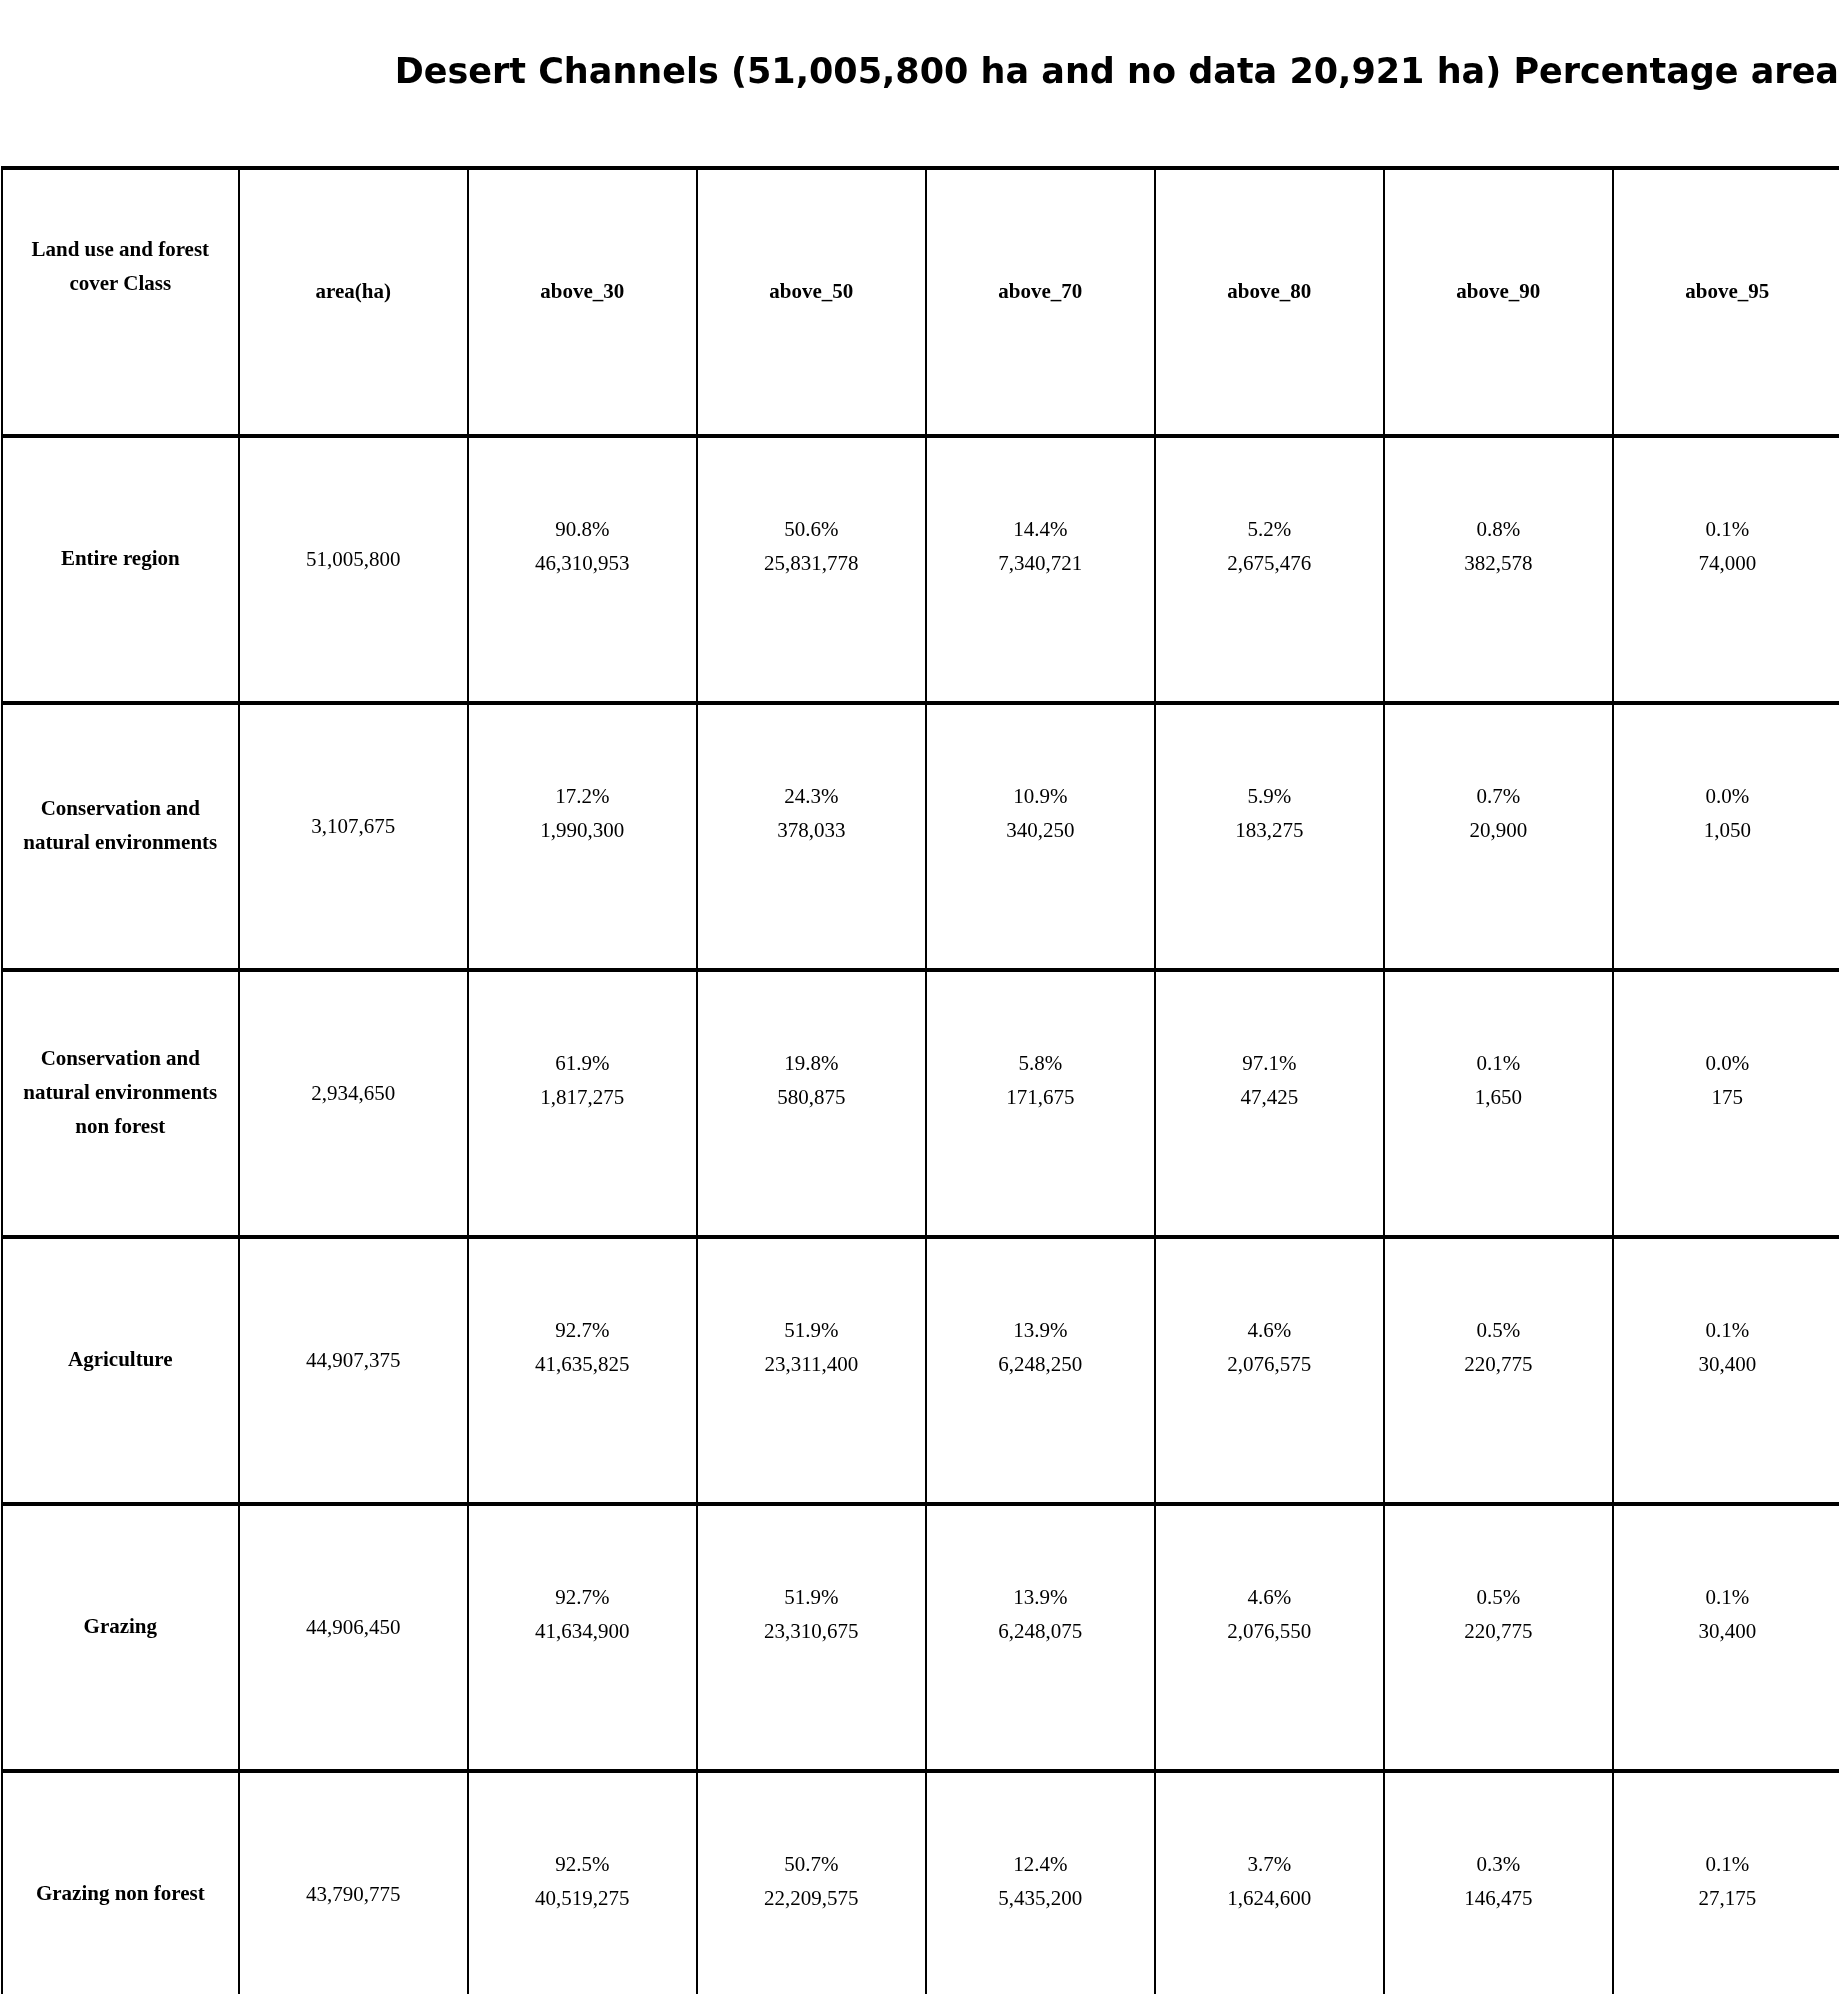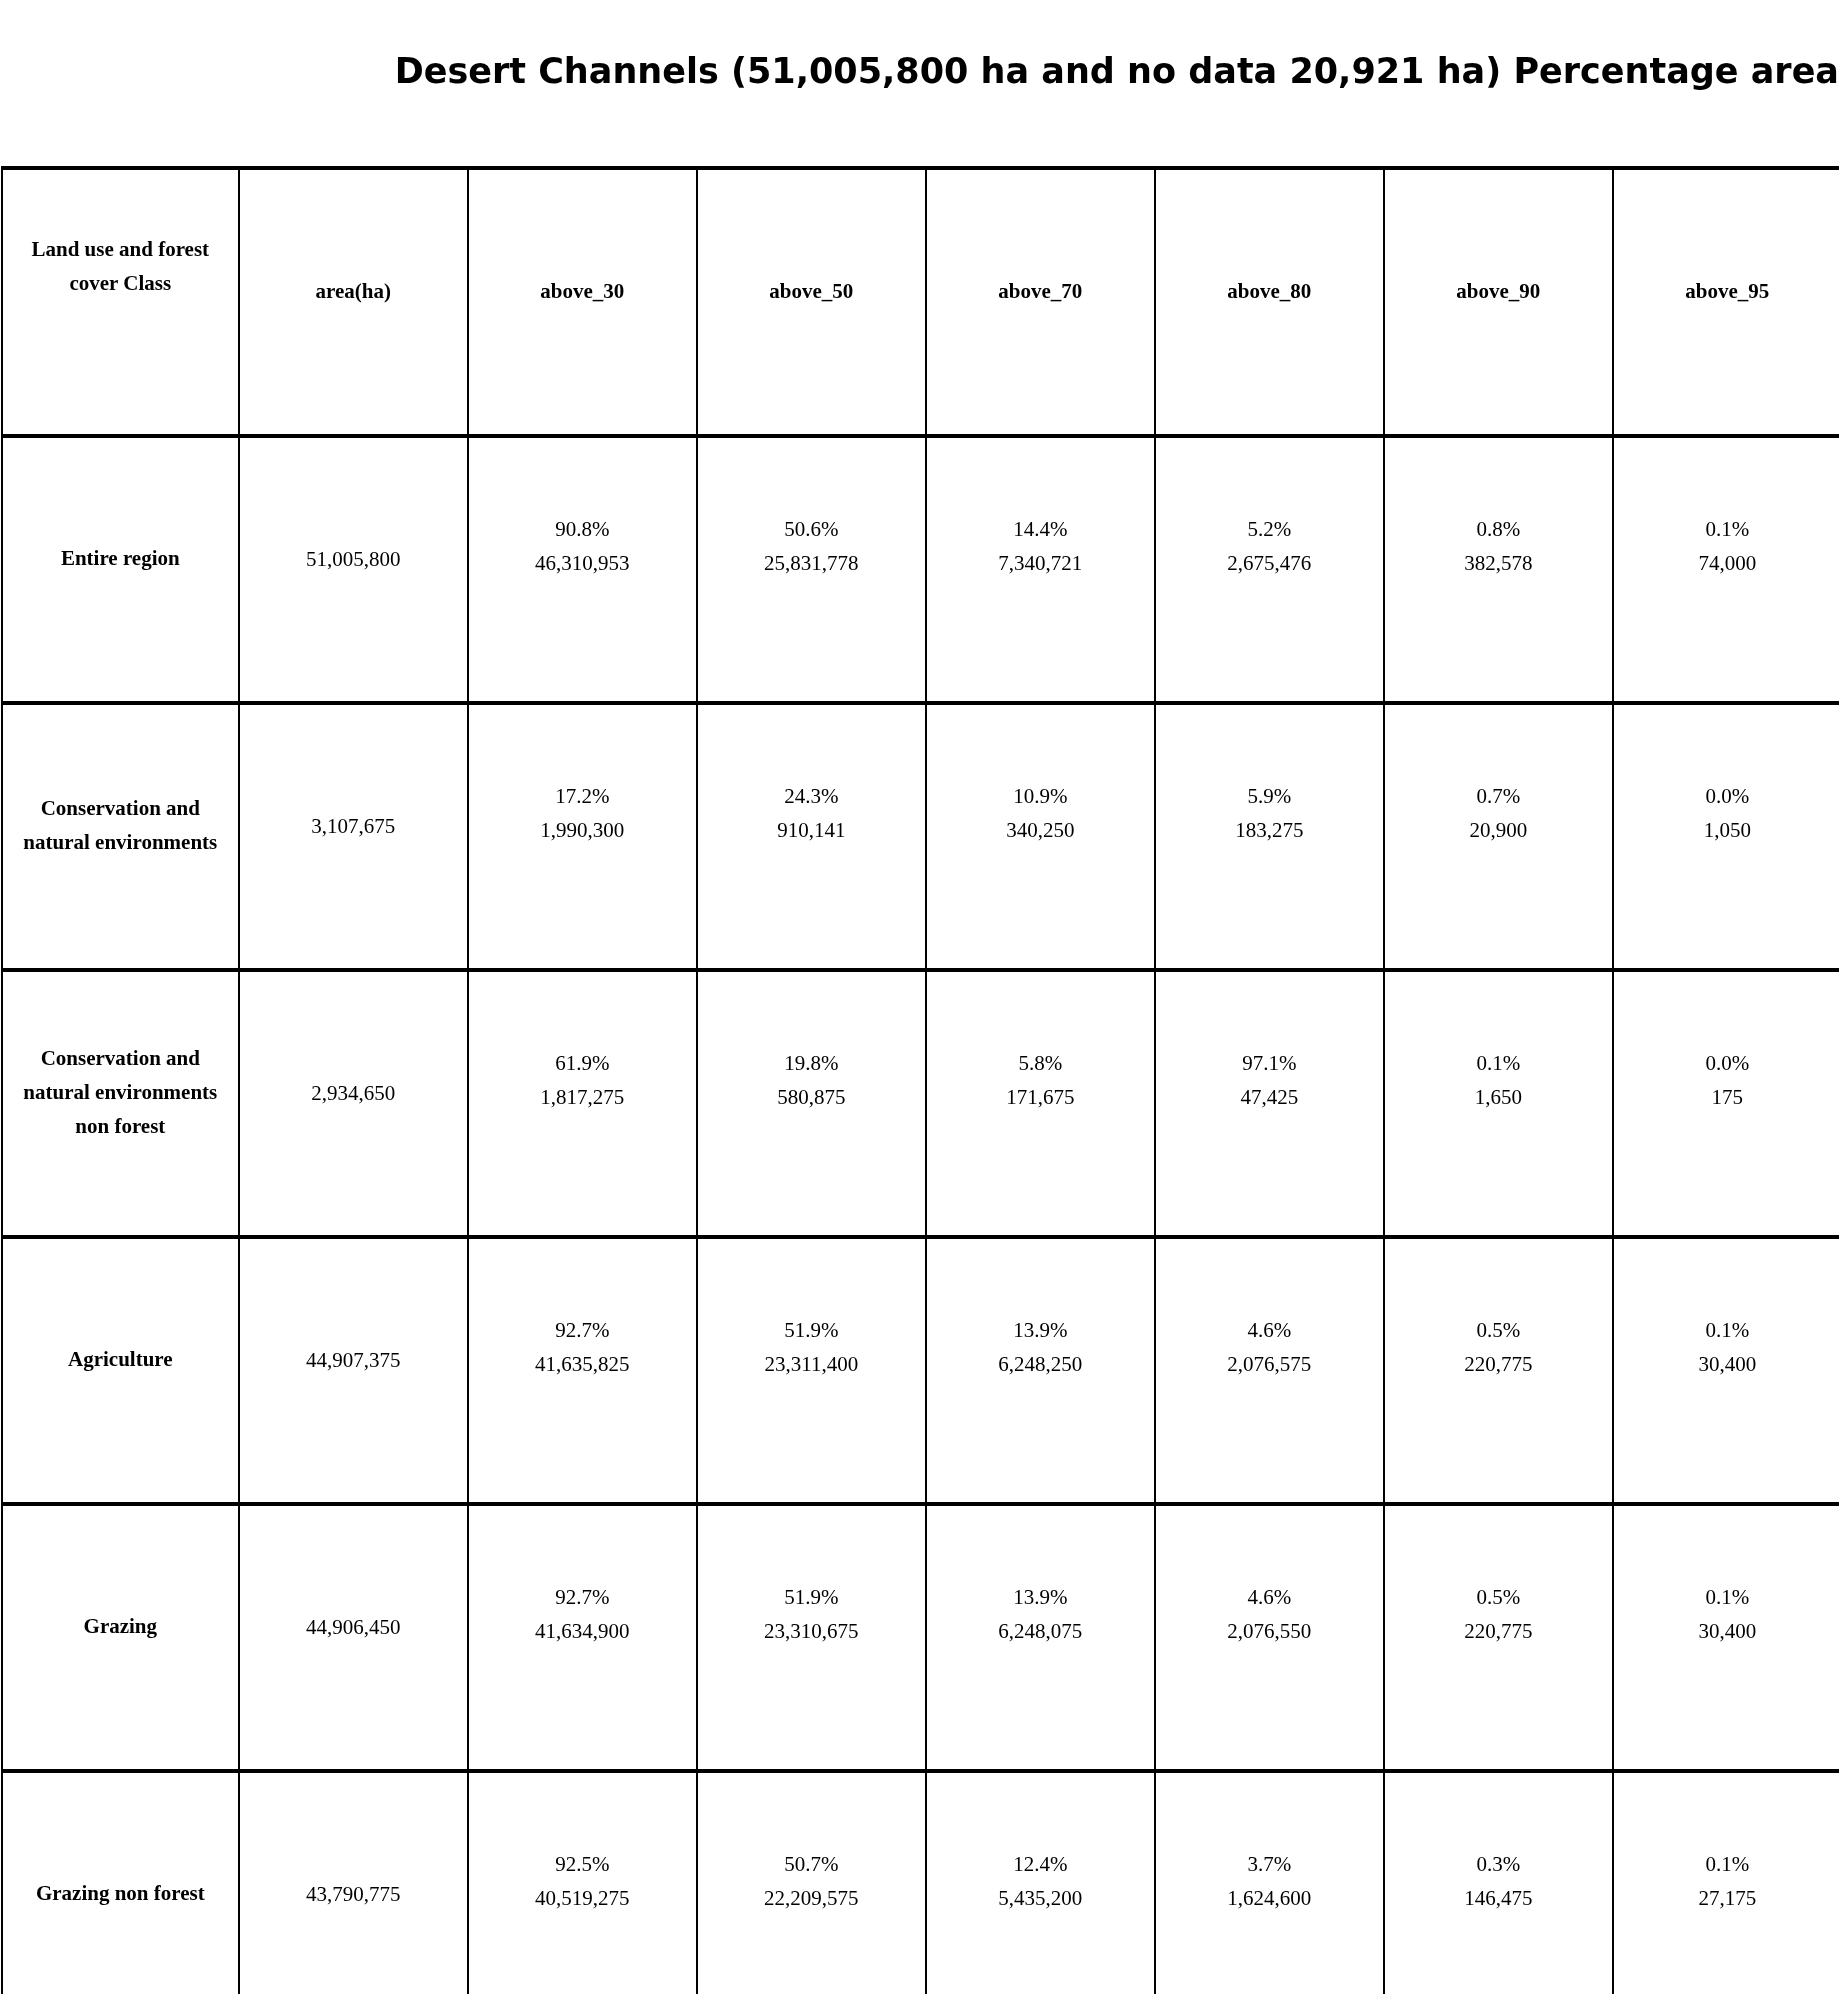--- a/index.html
+++ b/index.html
@@ -90,21 +90,21 @@
 
       <tr class="row">
         <td class="cls">Conservation and natural environments</td>
         <td class="num">3,107,675</td>
         <td class="pct">
           <div class="p">17.2%</div>
           <div class="h">1,990,300</div>
           </td>
         <td class="pct">
           <div class="p">24.3%</div>
-          <div class="h">910,141</div>
+          <div class="h">378,033</div>
           </td>
         <td class="pct">
           <div class="p">10.9%</div>
           <div class="h">340,250</div>
           </td>
         <td class="pct">
           <div class="p">5.9%</div>
           <div class="h">183,275</div>
           </td>
         <td class="pct">

